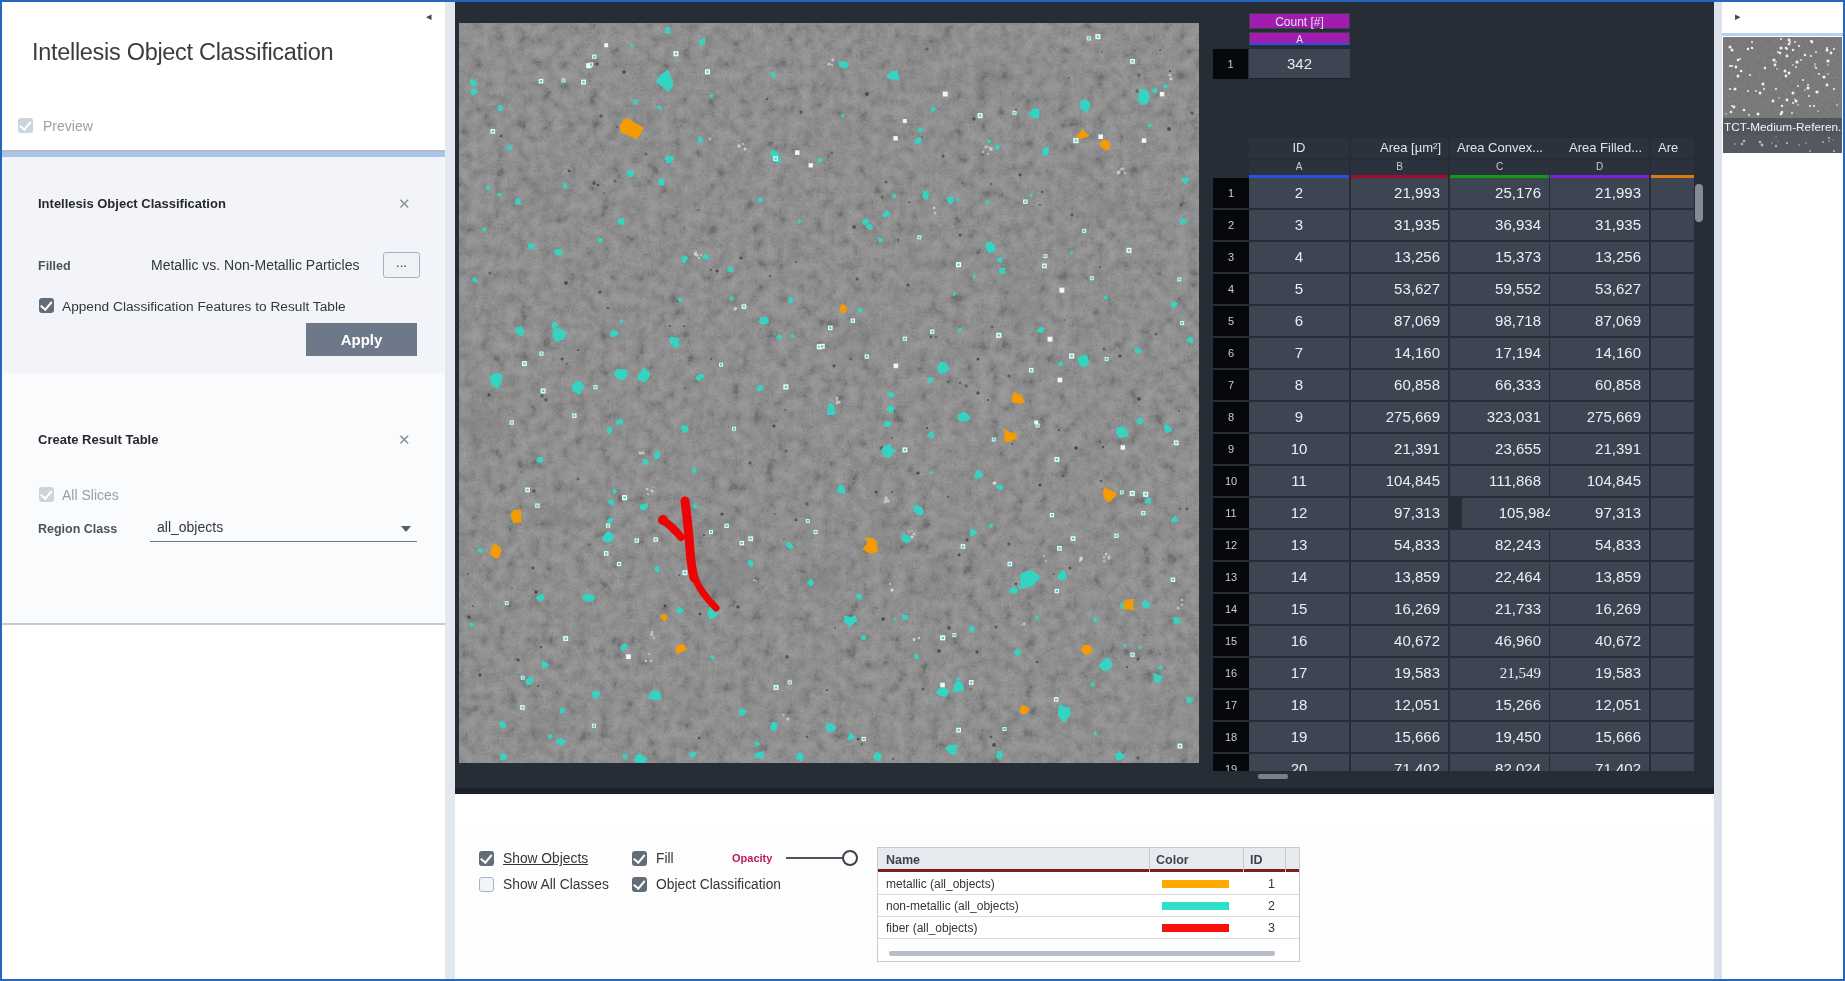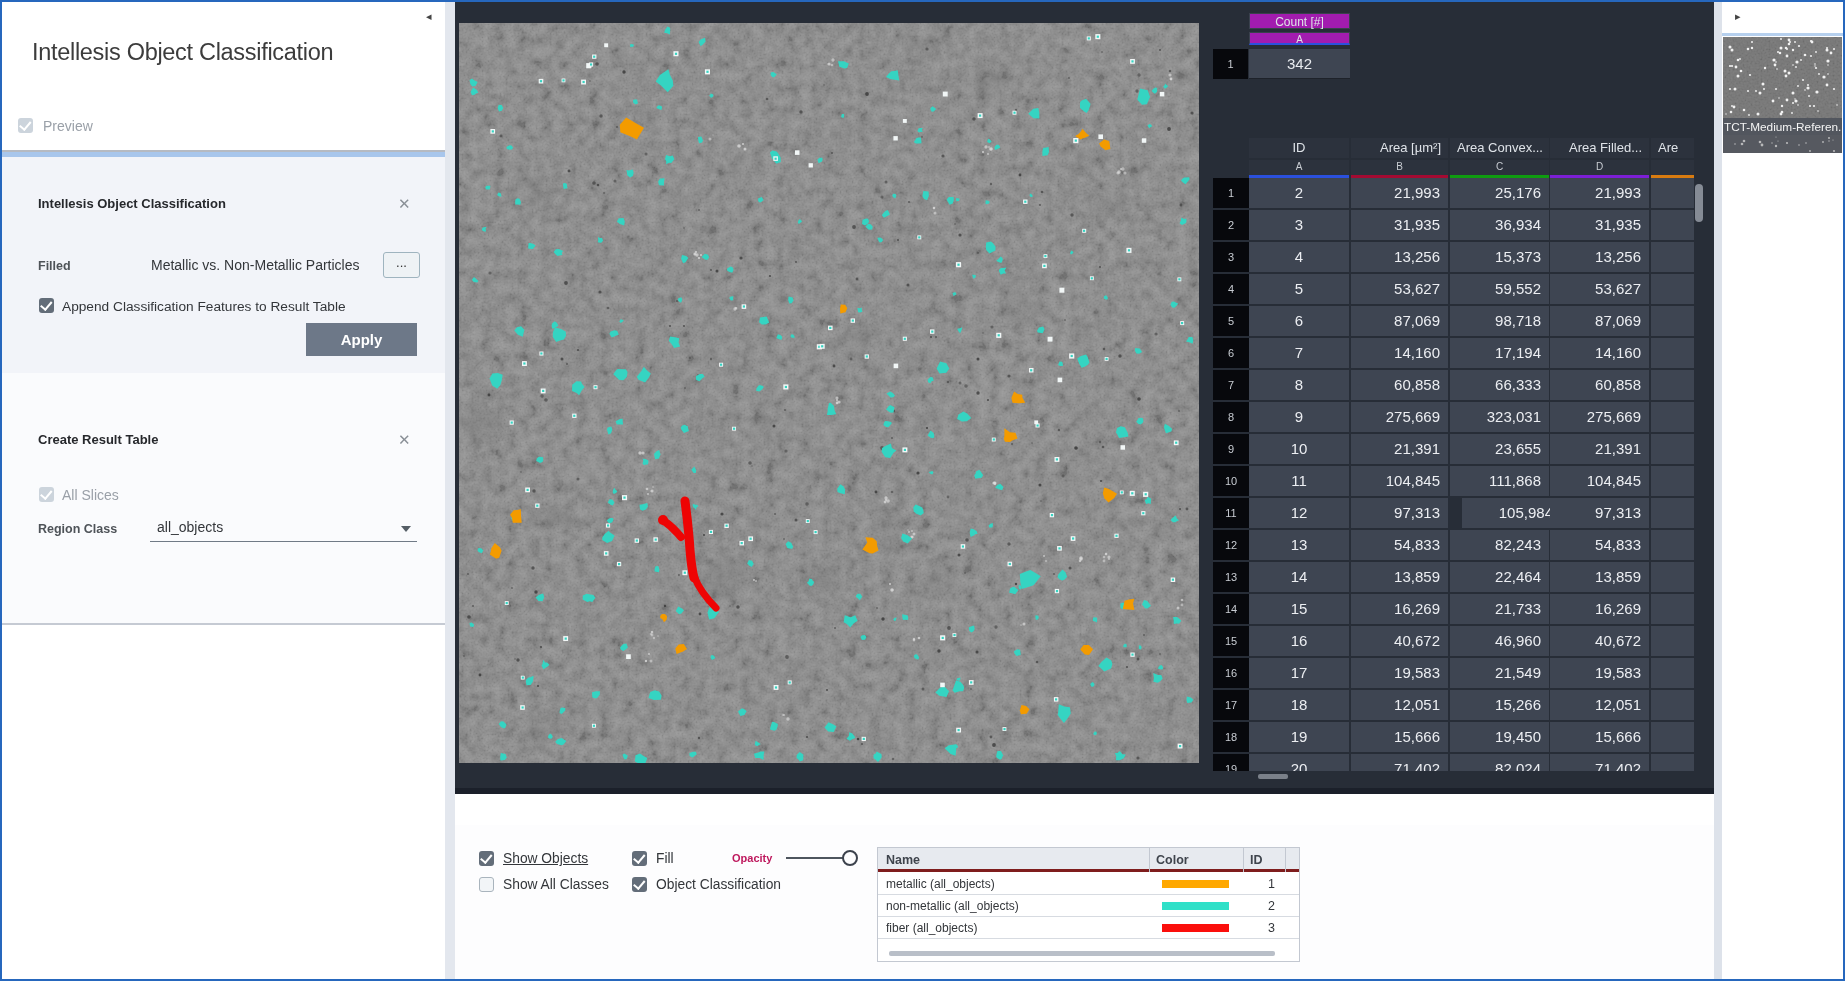--- a/index.html
+++ b/index.html
@@ -969,21 +969,21 @@
         <div class="tc" style="left:1651px;top:594px;width:43px;height:30px;"></div>
         <div class="trl" style="left:1213px;top:626px;width:36px;height:30px;line-height:30px;overflow:hidden;">15</div>
         <div class="tc c" style="left:1249px;top:626px;width:100px;height:30px;line-height:30px;">16</div>
         <div class="tc r" style="left:1351px;top:626px;width:97px;height:30px;line-height:30px;">40,672</div>
         <div class="tc r" style="left:1450px;top:626px;width:99px;height:30px;line-height:30px;">46,960</div>
         <div class="tc r" style="left:1550px;top:626px;width:99px;height:30px;line-height:30px;">40,672</div>
         <div class="tc" style="left:1651px;top:626px;width:43px;height:30px;"></div>
         <div class="trl" style="left:1213px;top:658px;width:36px;height:30px;line-height:30px;overflow:hidden;">16</div>
         <div class="tc c" style="left:1249px;top:658px;width:100px;height:30px;line-height:30px;">17</div>
         <div class="tc r" style="left:1351px;top:658px;width:97px;height:30px;line-height:30px;">19,583</div>
-        <div class="tc r" style="left:1450px;top:658px;width:99px;height:30px;line-height:30px;">21,549</div>
+        <div class="tc r" style="left:1450px;top:658px;width:99px;height:30px;line-height:30px;font-family:Liberation Serif, serif;">21,549</div>
         <div class="tc r" style="left:1550px;top:658px;width:99px;height:30px;line-height:30px;">19,583</div>
         <div class="tc" style="left:1651px;top:658px;width:43px;height:30px;"></div>
         <div class="trl" style="left:1213px;top:690px;width:36px;height:30px;line-height:30px;overflow:hidden;">17</div>
         <div class="tc c" style="left:1249px;top:690px;width:100px;height:30px;line-height:30px;">18</div>
         <div class="tc r" style="left:1351px;top:690px;width:97px;height:30px;line-height:30px;">12,051</div>
         <div class="tc r" style="left:1450px;top:690px;width:99px;height:30px;line-height:30px;">15,266</div>
         <div class="tc r" style="left:1550px;top:690px;width:99px;height:30px;line-height:30px;">12,051</div>
         <div class="tc" style="left:1651px;top:690px;width:43px;height:30px;"></div>
         <div class="trl" style="left:1213px;top:722px;width:36px;height:30px;line-height:30px;overflow:hidden;">18</div>
         <div class="tc c" style="left:1249px;top:722px;width:100px;height:30px;line-height:30px;">19</div>

